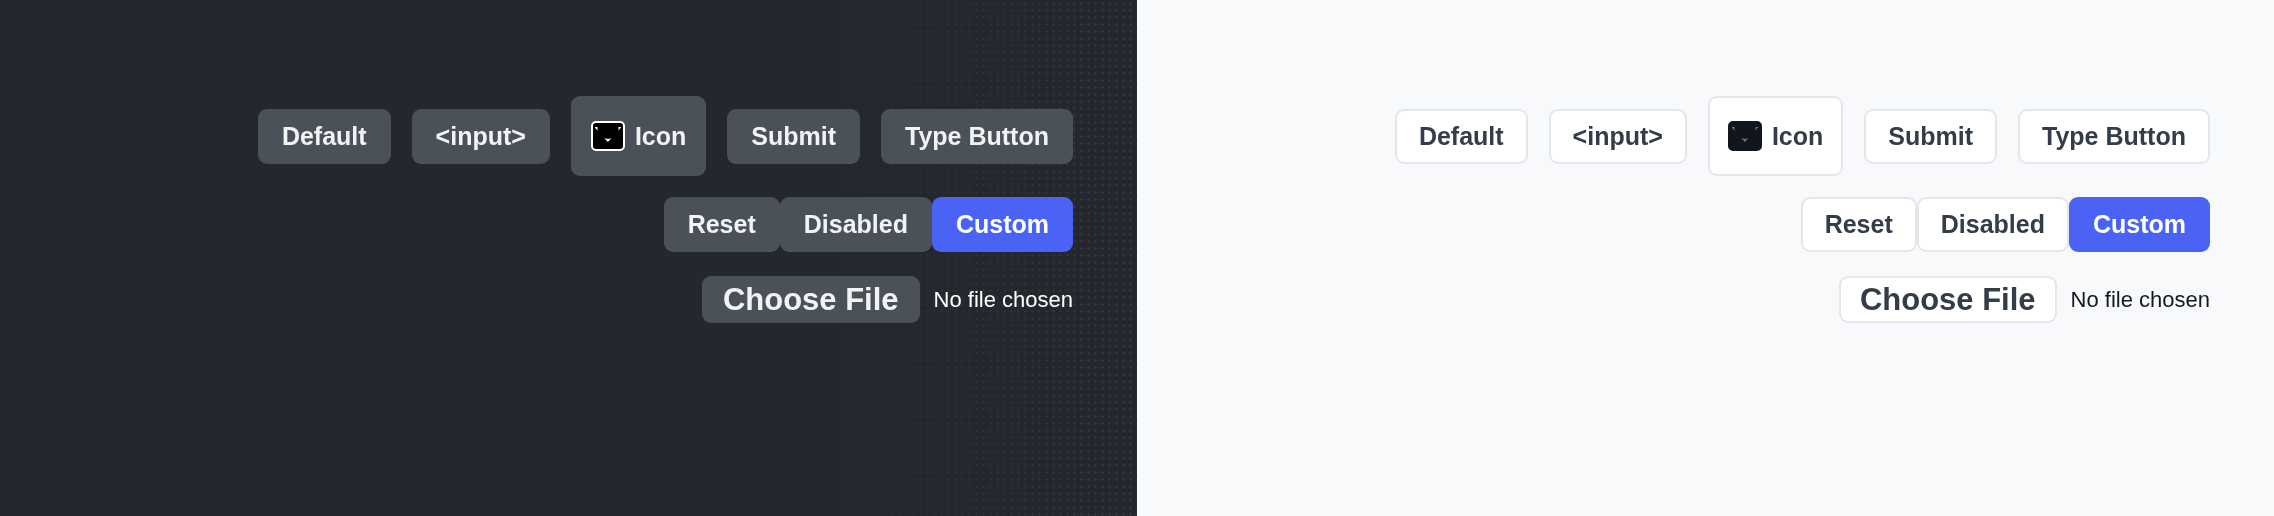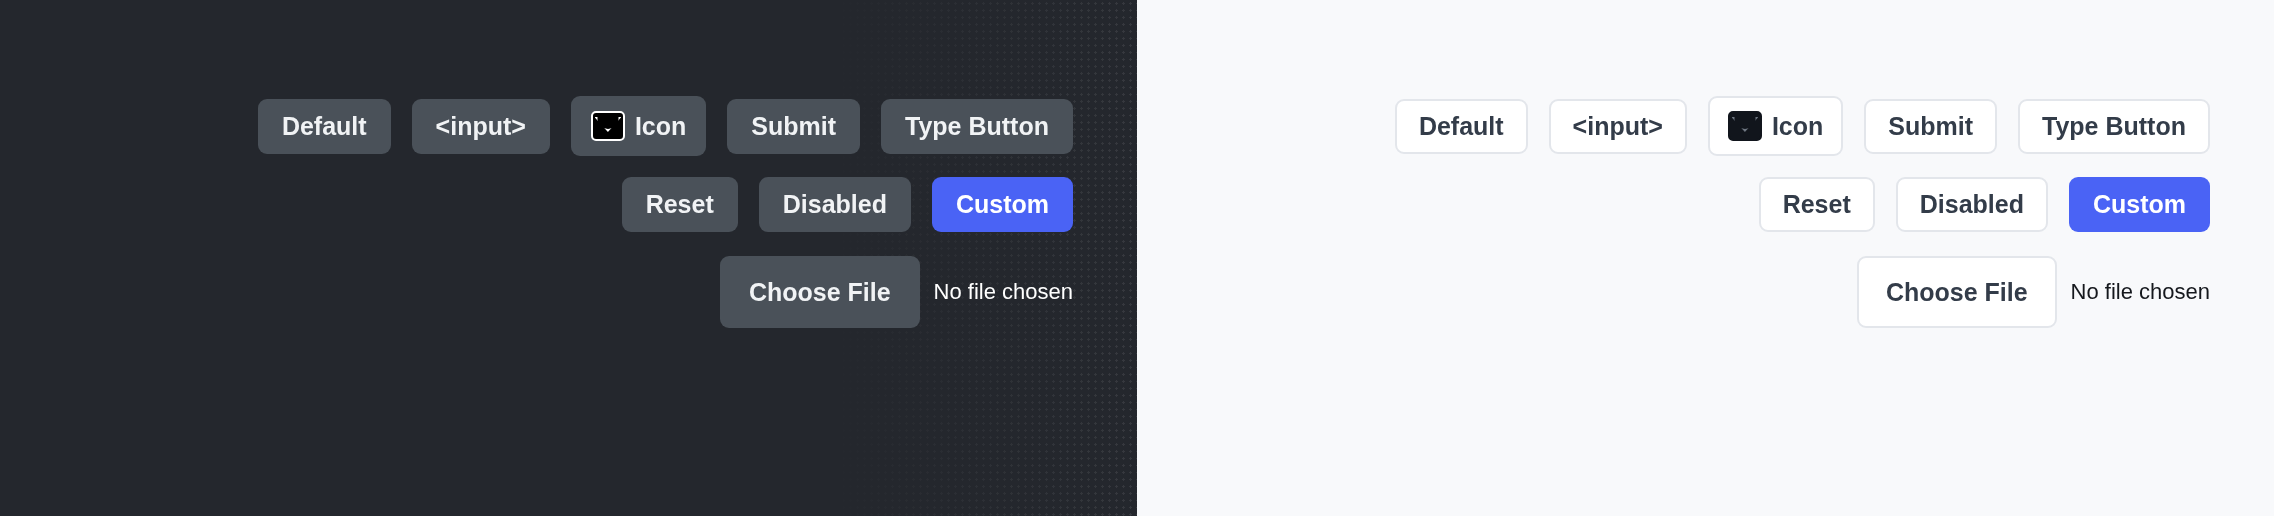--- a/index.html
+++ b/index.html
@@ -52,21 +52,21 @@
     align-items: flex-end;
   }
 
   .row {
     display: flex;
     align-items: center;
     justify-content: flex-end;
   }
 
   .row--primary { gap: 21px; }
-  .row--secondary { gap: 21px; margin-top: 21px; margin-left: 20px; }
+  .row--secondary { margin-top: 21px; margin-left: 20px; }
   .row--file { margin-top: 24px; }
 
   
   .btn {
     display: inline-flex;
     align-items: center;
     justify-content: center;
     gap: 10px;
     height: 55px;
     padding: 0 22px;
@@ -87,21 +87,21 @@
   }
 
   .panel--light .btn {
     background: #ffffff;
     color: #333c49;
     border-color: #e3e6eb;
   }
 
   
   .btn--icon {
-    height: 60px;
+    height: 80px;
     padding: 0 18px;
   }
 
   .btn--custom,
   .panel--dark .btn--custom,
   .panel--light .btn--custom {
     background: #4a63f5;
     color: #ffffff;
     border-color: transparent;
   }
@@ -149,24 +149,24 @@
   .file-input {
     display: inline-flex;
     align-items: center;
     gap: 14px;
   }
 
   .file-btn {
     display: inline-flex;
     align-items: center;
     justify-content: center;
-    height: 72px;
-    padding: 0 27px;
+    height: 47px;
+    padding: 0 19px;
     border-radius: 9px;
-    font-size: 25px;
+    font-size: 31px;
     font-weight: bold;
     line-height: 1;
     white-space: nowrap;
     border: 2px solid transparent;
     cursor: pointer;
     font-family: "Liberation Sans", sans-serif;
   }
   .panel--dark .file-btn { background: #4a5159; color: #f1f3f5; }
   .panel--light .file-btn { background: #ffffff; color: #333c49; border-color: #e3e6eb; }
 

